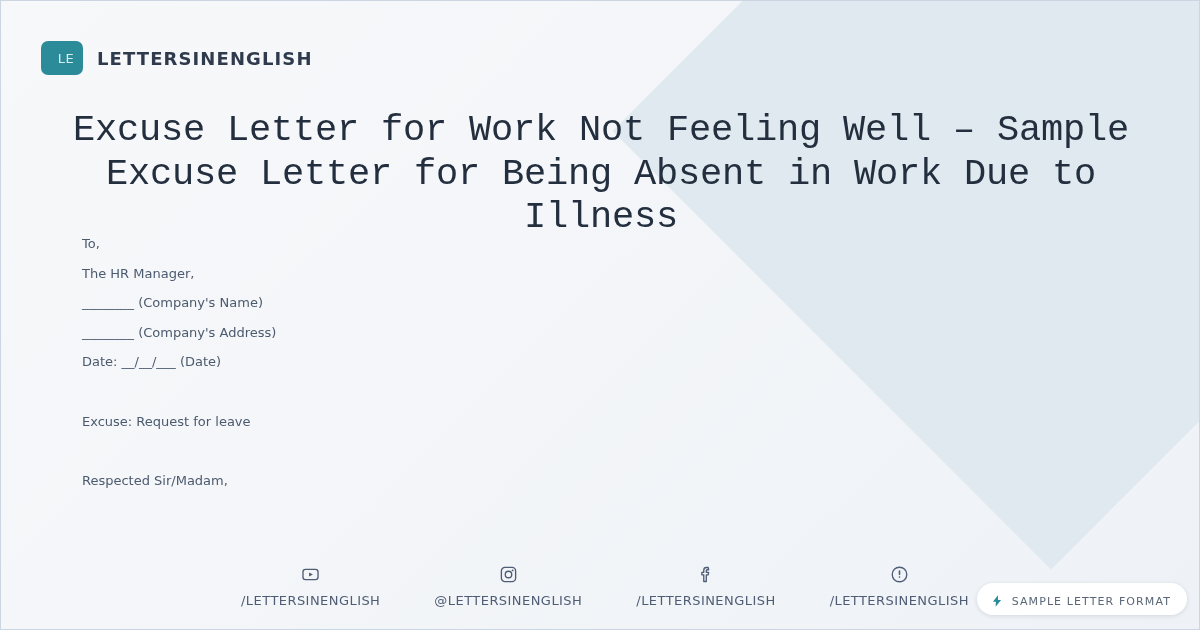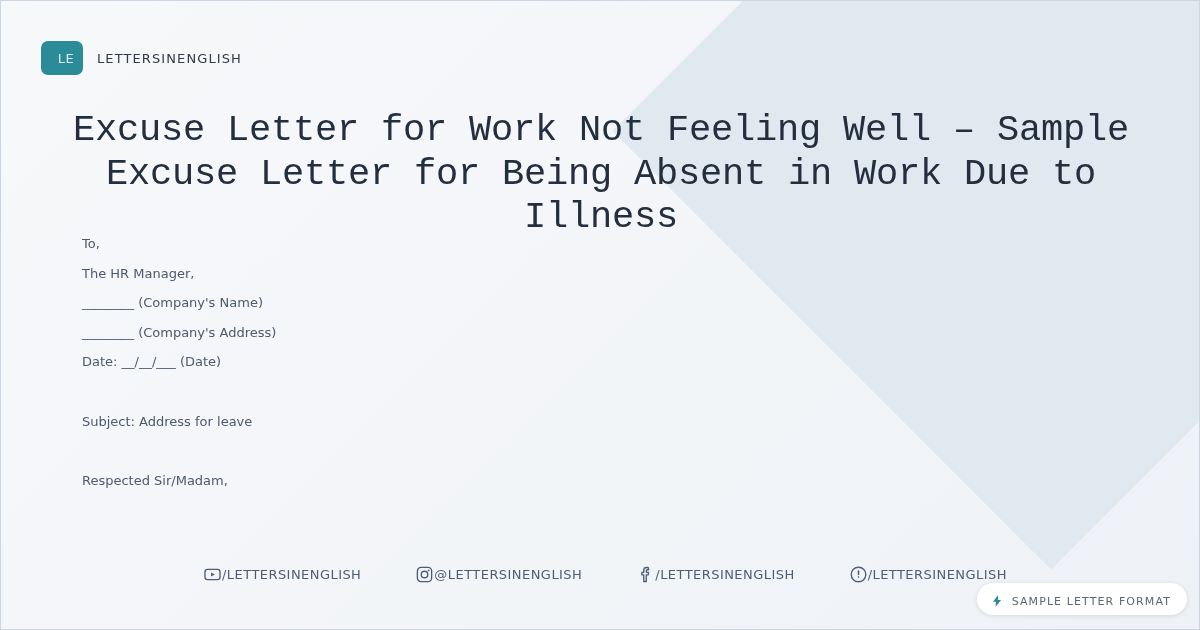--- a/index.html
+++ b/index.html
@@ -51,24 +51,24 @@
     color: #d9eef1;
     display: flex;
     align-items: center;
     justify-content: center;
     font-size: 13px;
     letter-spacing: 0.5px;
     font-weight: 400;
     padding-left: 8px;
   }
   .brand-name {
-    font-size: 13px;
+    font-size: 18px;
     letter-spacing: 1.1px;
     color: #2f3b4c;
-    font-weight: 400;
+    font-weight: 700;
   }
 
   
   .title {
     position: absolute;
     left: 60px;
     top: 108px;
     width: 1080px;
     text-align: center;
     font-size: 37px;
@@ -103,20 +103,22 @@
     display: flex;
     justify-content: center;
     align-items: center;
     gap: 54px;
     padding-left: 8px;
     box-sizing: border-box;
   }
   .social-item {
     display: flex;
     align-items: center;
+    gap: 9px;
+    flex-direction: column;
   }
   .social-item .social-icon {
     display: flex;
     align-items: center;
     justify-content: center;
     width: 19px;
     height: 19px;
     color: #4e5d75;
   }
   .social-item .social-label {
@@ -162,21 +164,21 @@
 
   <div class="title">Excuse Letter for Work Not Feeling Well – Sample Excuse Letter for Being Absent in Work Due to Illness</div>
 
   <div class="letter">
     <div>To,</div>
     <div>The HR Manager,</div>
     <div>________ (Company's Name)</div>
     <div>________ (Company's Address)</div>
     <div>Date: __/__/___ (Date)</div>
     <div class="blank-line"></div>
-    <div>Subject: Address for leave</div>
+    <div>Excuse: Request for leave</div>
     <div class="blank-line"></div>
     <div>Respected Sir/Madam,</div>
   </div>
 
   <div class="social-row">
 
     <div class="social-item">
       <span class="social-icon">
         <svg width="19" height="19" viewBox="0 0 24 24" fill="none" stroke="currentColor" stroke-width="1.7">
           <rect x="2.5" y="5.5" width="19" height="13" rx="3.2"></rect>

